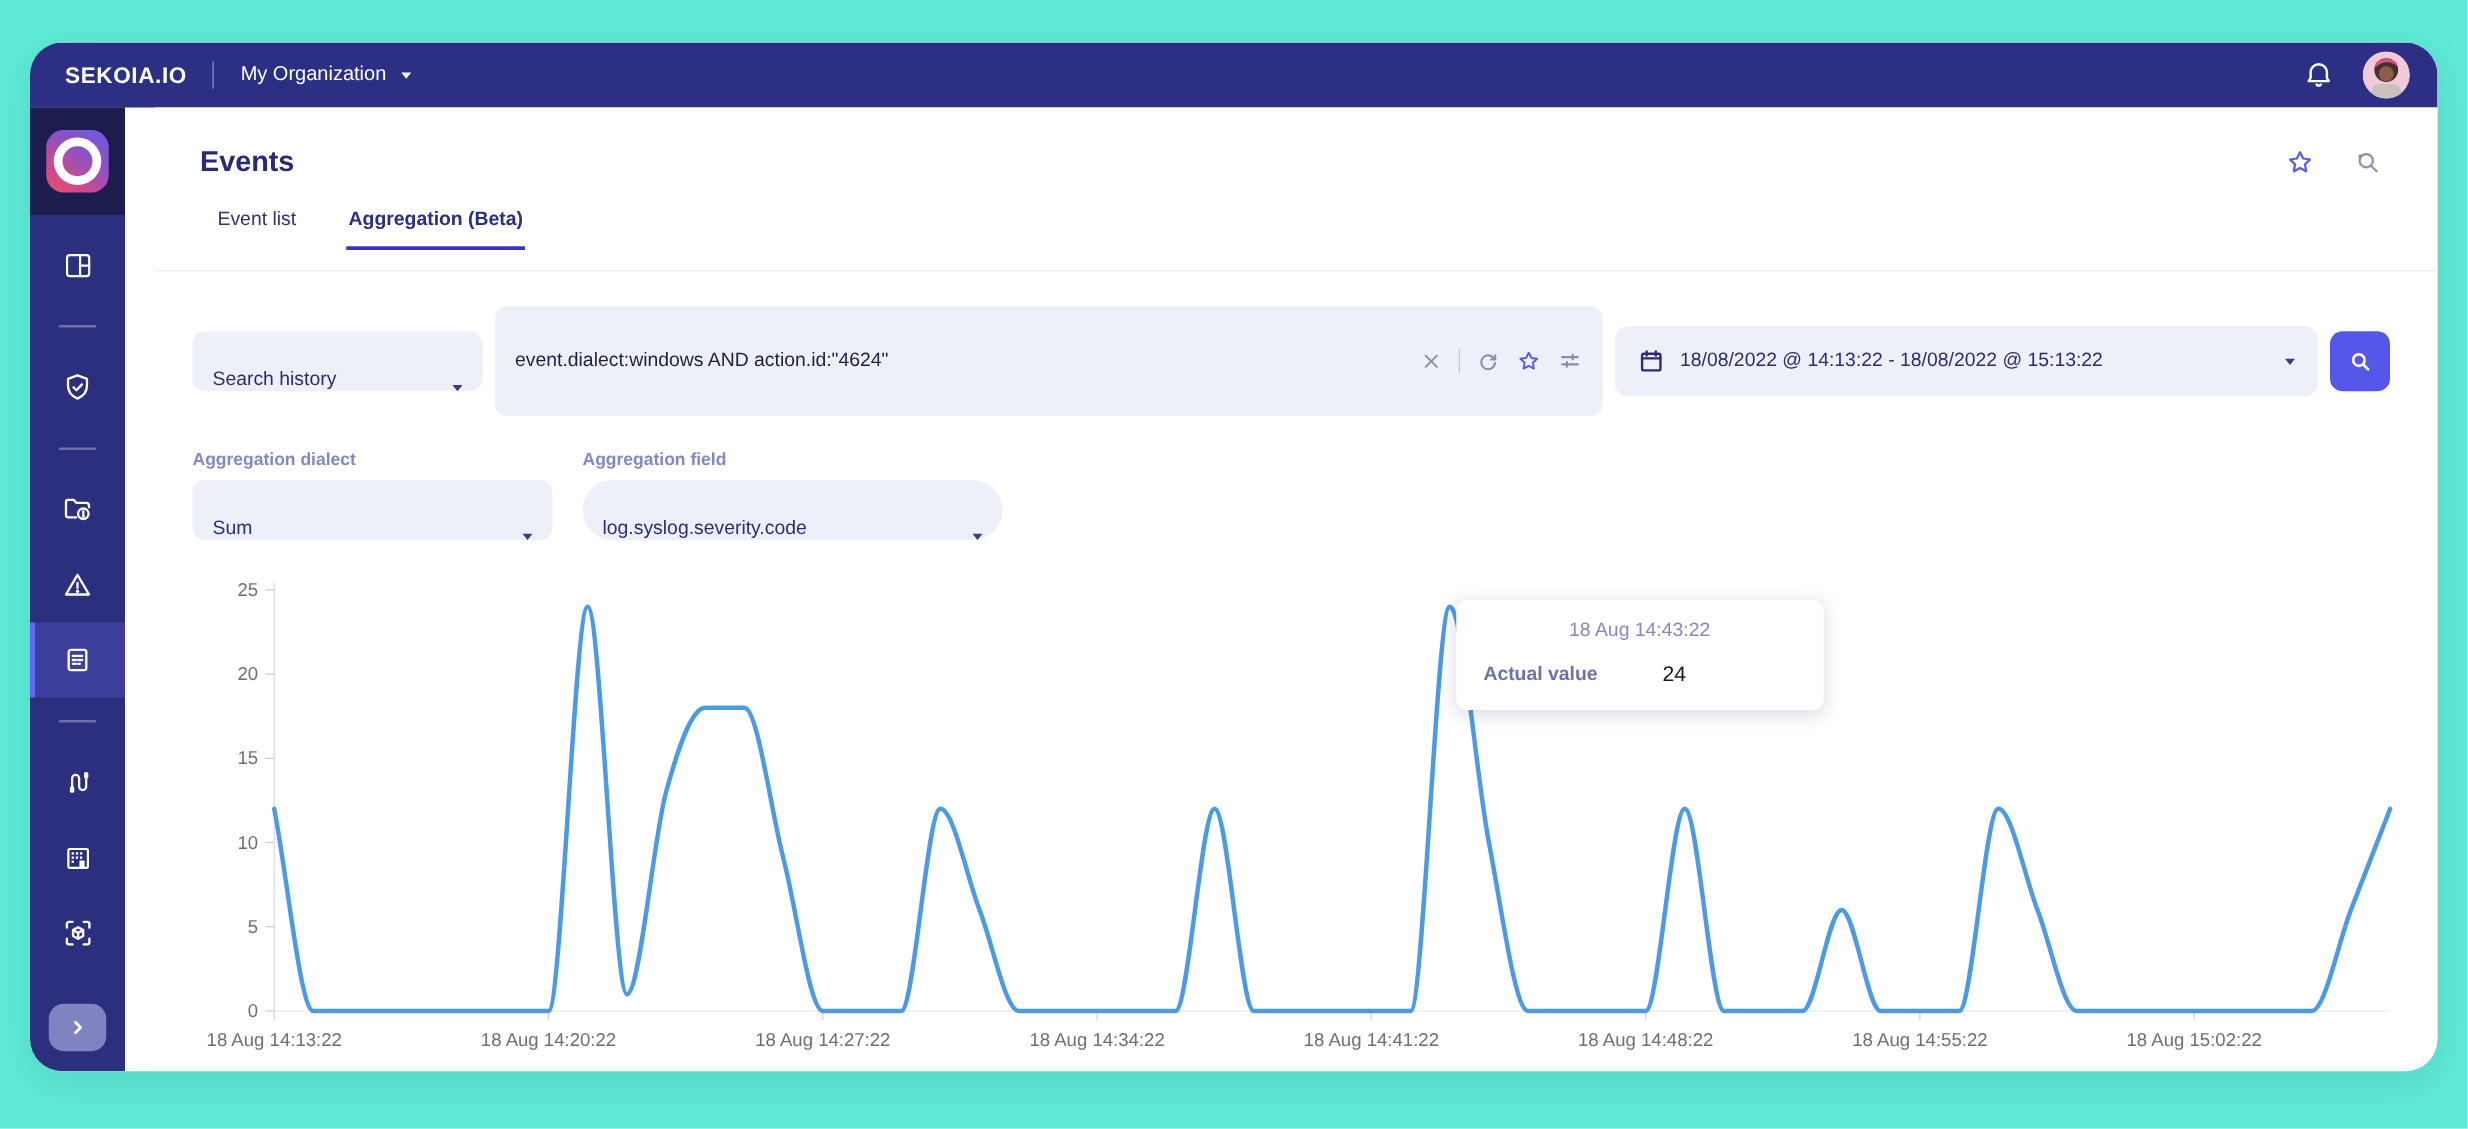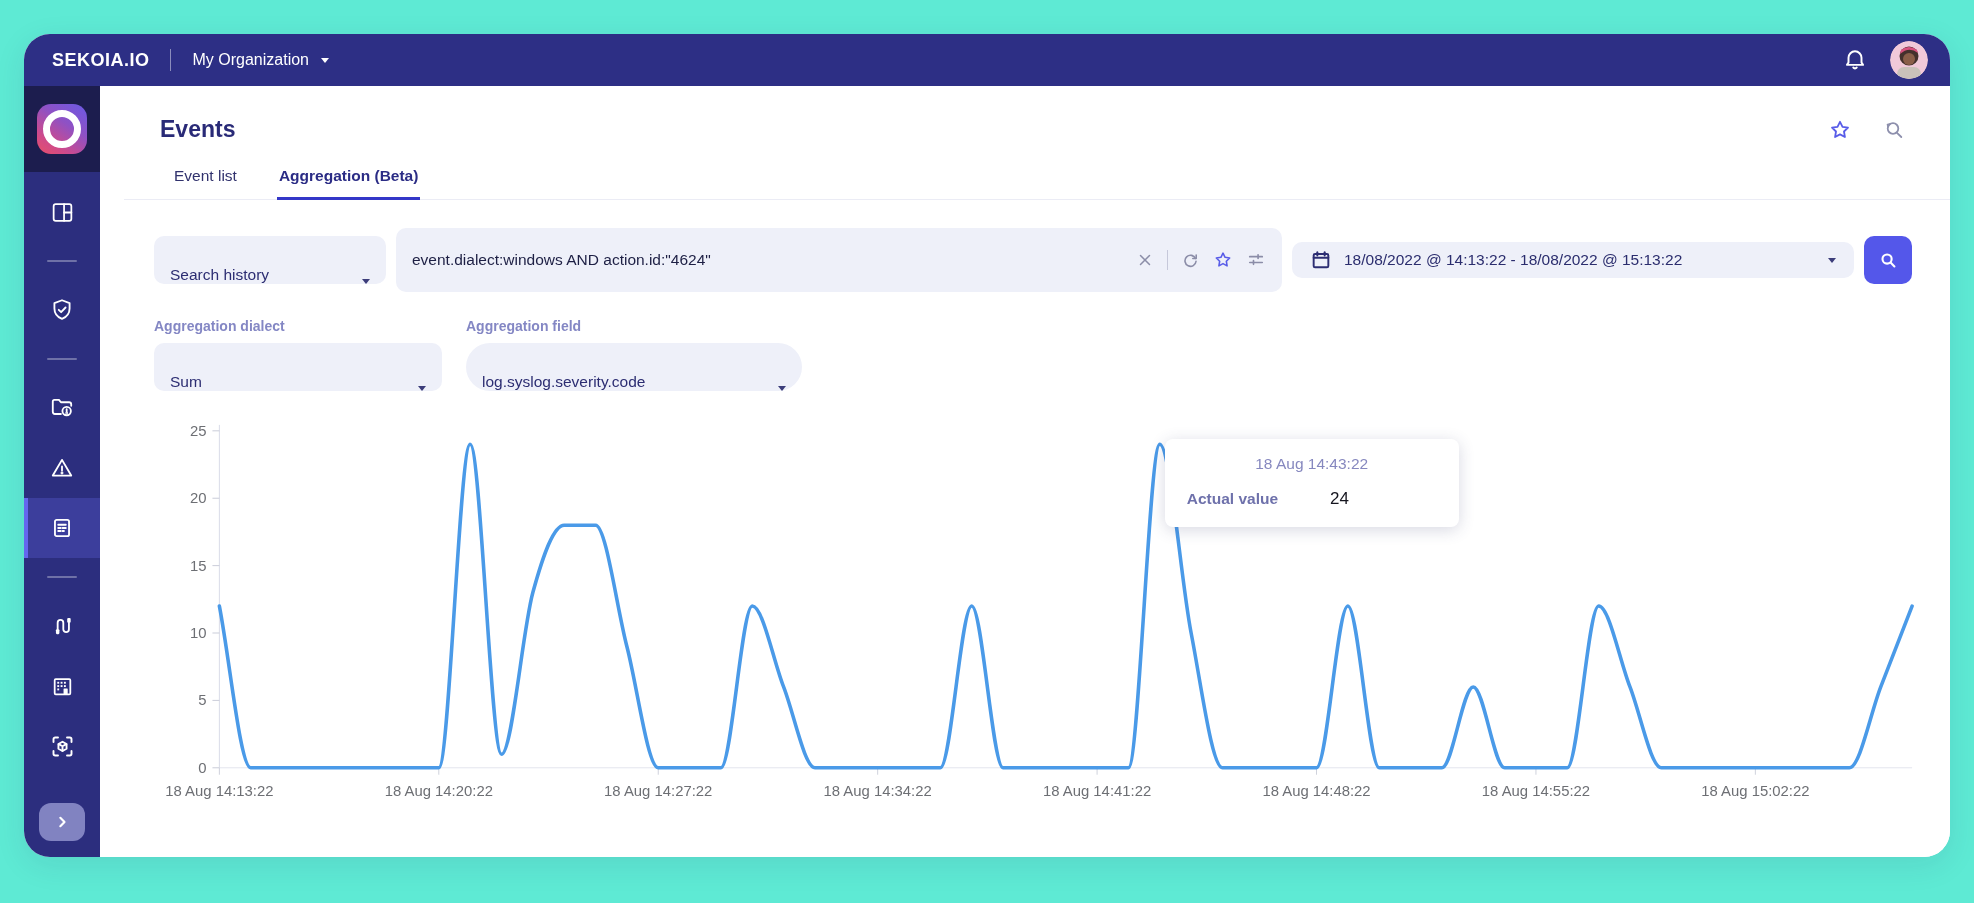--- a/index.html
+++ b/index.html
@@ -26,33 +26,33 @@
   .nav-item.active{background:#3c3e9c;}
   .nav-item.active::before{content:"";position:absolute;left:0;top:0;bottom:0;width:4px;background:#6467ee;}
   .nav-divider{width:30px;height:2px;border-radius:1px;background:rgba(255,255,255,.32);margin:18px 0;}
   .expand-btn{margin-top:auto;margin-bottom:16px;width:46px;height:38px;border:none;border-radius:12px;background:#8183c1;color:#fff;display:flex;align-items:center;justify-content:center;cursor:pointer;}
   
   .content{flex:1;background:#fff;min-width:0;display:flex;flex-direction:column;}
   .content-header{display:flex;align-items:center;padding:30px 44px 0 36px;}
   .page-title{margin:0;font-size:23px;font-weight:bold;color:#292a77;}
   .header-actions{margin-left:auto;display:flex;align-items:center;gap:30px;}
   .hdr-star{color:#585ce8;} .hdr-history{color:#8e90ad;}
-  .tabs{display:flex;gap:38px;padding:24px 0 0 48px;border-bottom:1px solid #ebecf5;}
+  .tabs{display:flex;gap:38px;padding:24px 0 17px 48px;border-bottom:1px solid #ebecf5;}
   .tab{font-size:15.5px;color:#31326d;padding:0 2px 12px 2px;cursor:pointer;}
   .tab.active{font-weight:bold;color:#2b2c85;border-bottom:3px solid #3437c8;margin-bottom:-1px;}
   
   .toolbar{display:flex;align-items:center;gap:10px;margin:28px 38px 0 30px;}
   .select{background:#eef0f9;border-radius:10px;height:48px;display:flex;align-items:flex-end;padding:0 16px;color:#2c2d72;font-size:15.5px;cursor:pointer;}
   .select .caret{margin-left:auto;color:#3c3d7a;}
   .history-select{width:200px;flex:0 0 auto;}
-  .query-field{flex:1;background:#eef0f9;border-radius:10px;height:56px;display:flex;align-items:center;padding:4px 16px;gap:13px;}
+  .query-field{flex:1;background:#eef0f9;border-radius:10px;height:56px;display:flex;align-items:center;padding:16px 16px;gap:13px;}
   .query-text{flex:1;font-size:15.5px;color:#1d1f44;white-space:nowrap;overflow:hidden;border:none;background:transparent;outline:none;font-family:inherit;}
   .qf-divider{width:1px;height:20px;background:#c6c8da;}
   .qf-icon{color:#8b8da8;} .qf-star{color:#585ce8;}
-  .date-field{width:526px;flex:0 0 auto;background:#eef0f9;border-radius:10px;height:36px;display:flex;align-items:center;gap:12px;padding:0 18px;cursor:pointer;}
+  .date-field{width:526px;flex:0 0 auto;background:#eef0f9;border-radius:10px;height:56px;display:flex;align-items:center;gap:12px;padding:0 18px;cursor:pointer;}
   .date-cal{color:#2c2d72;}
   .date-text{font-size:15.5px;color:#2b2d6e;white-space:nowrap;}
   .date-field .caret{margin-left:auto;color:#3c3d7a;}
   .search-btn{width:48px;height:48px;flex:0 0 auto;border:none;border-radius:10px;background:#5457ea;display:flex;align-items:center;justify-content:center;cursor:pointer;color:#fff;}
   
   .agg-row{display:flex;gap:24px;margin:26px 38px 0 30px;}
   .agg-label{font-size:14px;font-weight:bold;color:#8487c4;margin-bottom:9px;}
   .agg-select-method{width:256px;} .agg-select-field{width:304px;border-radius:24px;}
   
   .chart-wrap{position:relative;margin:22px 26px 0 26px;}

